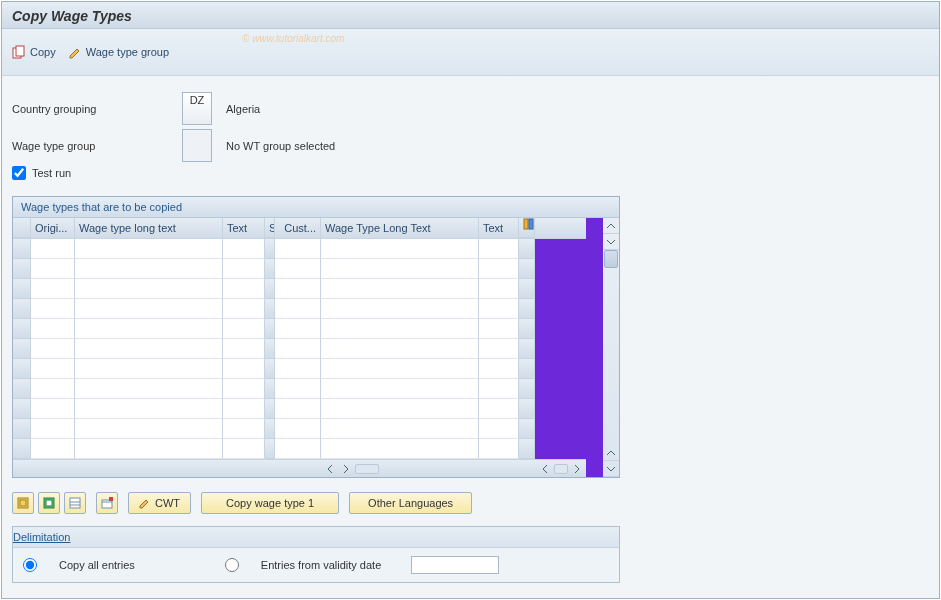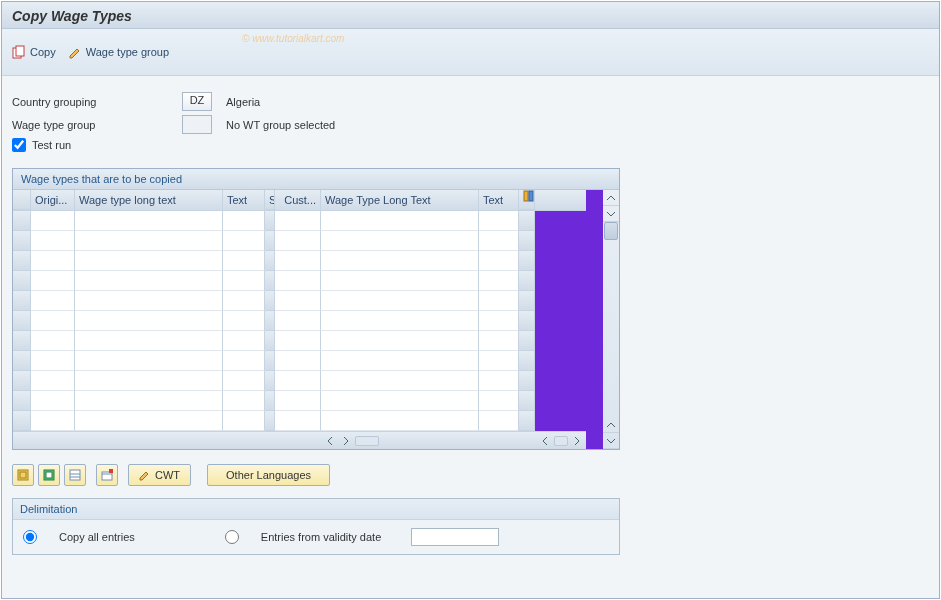--- a/index.html
+++ b/index.html
@@ -10,21 +10,21 @@
   .title-bar { background: linear-gradient(#e6eef5, #cfdbe8); padding: 6px 10px 4px; border-bottom: 1px solid #b9c9d9; }
   .title-bar h1 { font-size: 14px; font-style: italic; font-weight: bold; color: #333; }
 
   .toolbar { display: flex; align-items: center; gap: 12px; padding: 16px 10px; background: linear-gradient(#eaf1f7,#dde7f0); border-bottom: 1px solid #c6d3e1; position: relative; }
   .toolbar .tb-item { display: inline-flex; align-items: center; gap: 4px; cursor: pointer; color: #2d4a6d; }
   .watermark { position: absolute; left: 240px; top: 4px; color: rgba(255,140,0,0.35); font-size: 10px; font-style: italic; font-weight: normal; pointer-events: none; }
 
   .form-area { padding: 16px 10px 4px; }
   .form-row { display: flex; align-items: center; margin-bottom: 4px; }
   .form-label { width: 170px; color: #333; }
-  .form-val-box { width: 30px; height: 19px; border: 1px solid #a8b8c8; background: linear-gradient(#fff,#e9eef3); text-align: center; line-height: 15px; font-size: 11px; }
+  .form-val-box { width: 30px; height: 33px; border: 1px solid #a8b8c8; background: linear-gradient(#fff,#e9eef3); text-align: center; line-height: 15px; font-size: 11px; }
   .form-val-box.empty { background: #eef2f6; }
   .form-desc { margin-left: 14px; color: #333; }
   .chk { display: inline-flex; align-items: center; gap: 6px; }
   input[type=checkbox]{ width:14px; height:14px; }
 
   .grid-outer { margin: 8px 10px; border: 1px solid #9db2c9; background: #6d28d9; width: 608px; }
   .grid-title { background: linear-gradient(#e6eef5,#d2ddea); padding: 4px 8px; color: #275a8e; border-bottom: 1px solid #b9c9d9; }
   .grid-head, .grid-row { display: flex; }
   .grid-head { background: linear-gradient(#e5ecf3,#d1dce8); border-bottom: 1px solid #c6d3e1; }
   .gh, .gc { height: 20px; line-height: 20px; border-right: 1px solid #c6d3e1; padding: 0 4px; overflow: hidden; white-space: nowrap; text-overflow: ellipsis; color: #2d4a6d; }
@@ -55,21 +55,21 @@
   .hscroll .harrow { width:14px; height:14px; display:inline-flex; align-items:center; justify-content:center; }
   .hscroll .htrack { height:10px; background:#dee7f0; border:1px solid #b9c9d9; border-radius:2px; }
 
   .btn-row { display:flex; align-items:center; gap:4px; padding: 6px 10px; }
   .iconbtn { width:22px; height:22px; border:1px solid #9db2c9; background:linear-gradient(#fdf6d8,#f6e9a8); display:inline-flex; align-items:center; justify-content:center; cursor:pointer; border-radius:2px; }
   .txtbtn { height:22px; border:1px solid #9db2c9; background:linear-gradient(#fdf6d8,#f6e9a8); display:inline-flex; align-items:center; gap:4px; padding:9px 10px; cursor:pointer; border-radius:2px; color:#333; }
   .txtbtn.wide { padding:0 24px; }
   .sep { width:2px; }
 
   .group-box { margin:6px 10px; border:1px solid #aebfd0; background:#eef3f8; width:608px; }
-  .group-box .legend { padding:4px 7px; color:#275a8e; background:linear-gradient(#e6eef5,#dae4ef); border-bottom:1px solid #c6d3e1; }
+  .group-box .legend { padding:4px 0; color:#275a8e; background:linear-gradient(#e6eef5,#dae4ef); border-bottom:1px solid #c6d3e1;text-decoration:underline; }
   .group-body { display:flex; align-items:center; gap:30px; padding:8px 10px; }
   .radio { display:inline-flex; align-items:center; gap:22px; }
   input[type=radio]{ width:14px; height:14px; }
   .date-box { width:88px; height:18px; border:1px solid #a8b8c8; background:#fff; }
 
   svg { display:block; }
 </style>
 </head>
 <body>
 
@@ -357,20 +357,23 @@
     <span class="sep"></span>
     <span class="txtbtn">
       <span>
           <svg width="12" height="12">
             <path d="M1 9 L7 3 L9 5 L3 11 L1 11 Z" fill="#f0c060" stroke="#a07020"></path>
           </svg>
         </span>
       <span>CWT</span>
     </span>
     <span class="sep"></span>
+    <span class="txtbtn wide">
+      <span>Copy wage type 1</span>
+    </span>
     <span class="sep"></span>
     <span class="txtbtn" style="padding:0 18px">
       <span>Other Languages</span>
     </span>
   </div>
 
   <div class="group-box">
     <div class="legend">Delimitation</div>
     <div class="group-body">
       <label class="radio">

